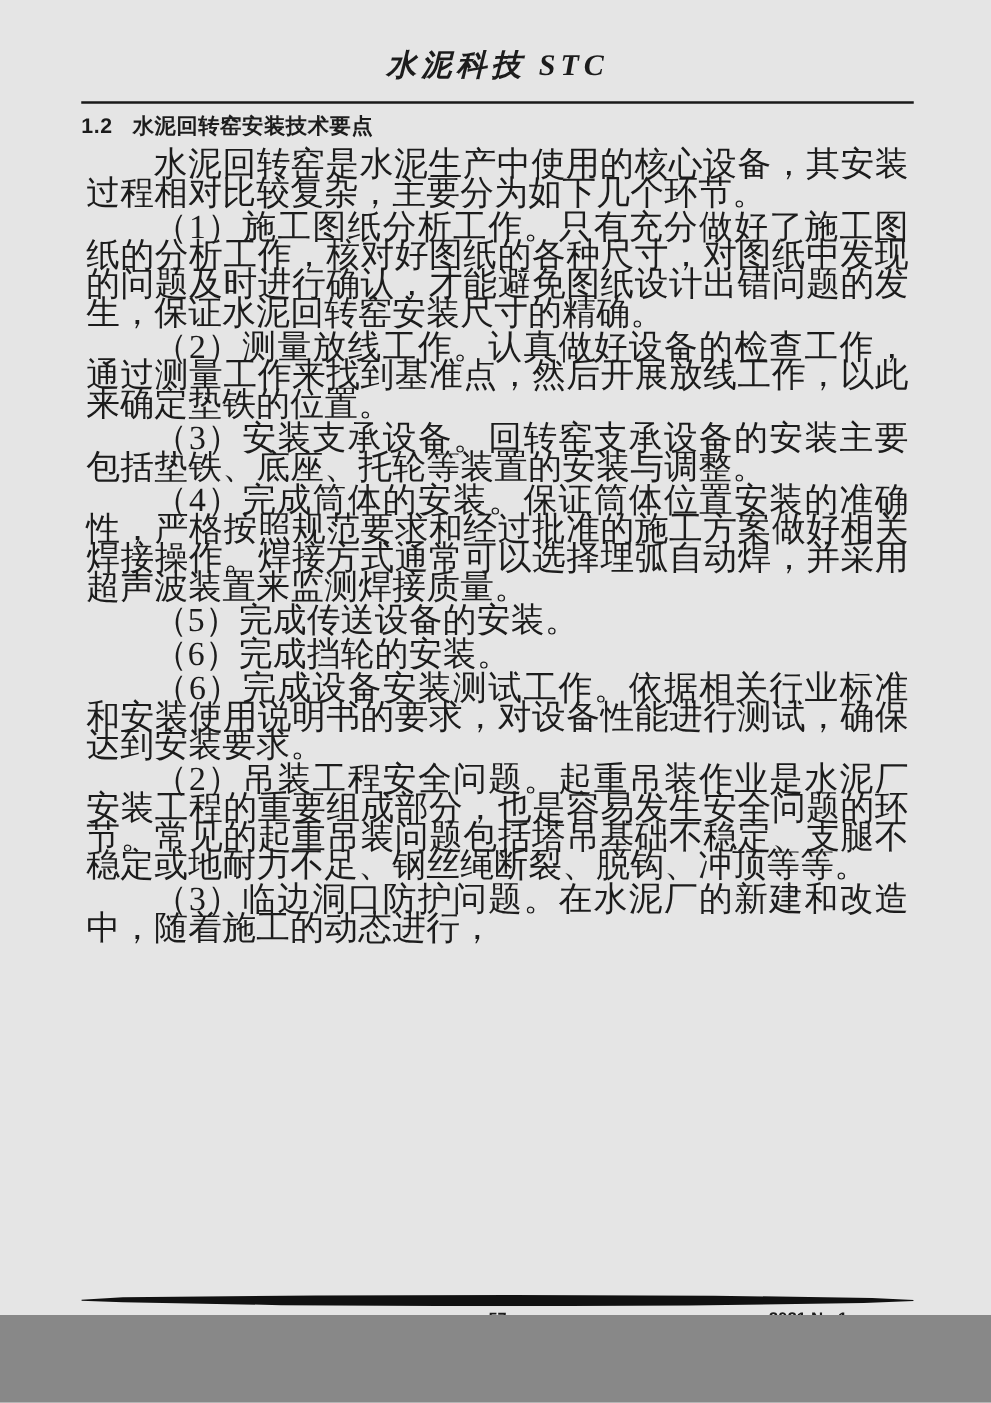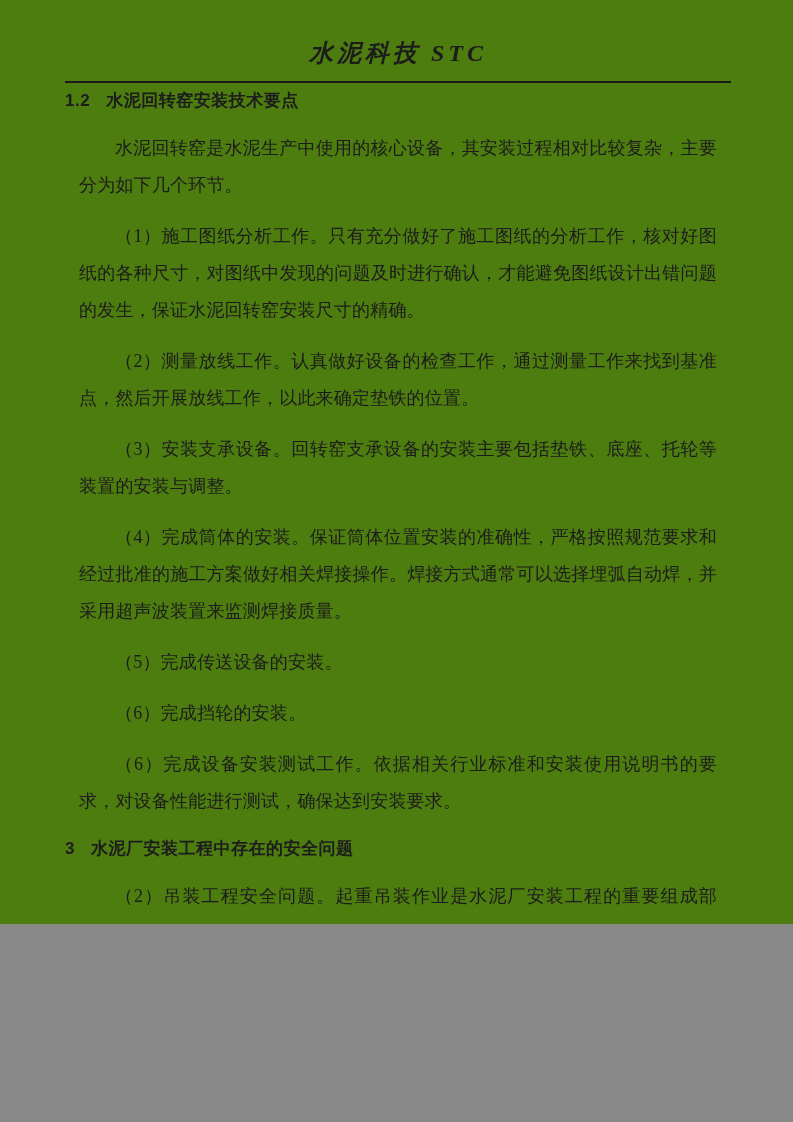--- a/index.html
+++ b/index.html
@@ -1,19 +1,19 @@
 <!DOCTYPE html>
 <html><head>
 <meta charset="utf-8">
 <style>
   html,body{margin:0;padding:0;background:#888;}
   .page{
     position:relative;
-    width:793px;height:924px;
-    background:#4d7c0f;
+    width:793px;height:1052px;
+    background:#e5e5e5;
     margin:0 auto;
     overflow:hidden;
     font-family:"Liberation Serif","DejaVu Serif",serif;
     color:#1c1c1c;
   }
   .content{
     position:absolute;
     left:65px; top:36px;
     width:666px;
   }
@@ -34,23 +34,23 @@
   .sec-heading{
     font-family:"Liberation Sans","DejaVu Sans",sans-serif;
     font-weight:bold;
     font-size:17px;
     line-height:30px;
     margin:3px 0 4px 0;
     letter-spacing:0.5px;
   }
   .sec-heading .num{display:inline-block;margin-right:16px;}
   p.body-par{
-    margin:14px;
-    font-size:18px;
-    line-height:37px;
+    margin:4px;
+    font-size:27px;
+    line-height:23px;
     text-align:justify;
     text-indent:2em;
     letter-spacing:0.2px;
   }
   .footer{
     position:absolute;
     left:65px; right:62px;
     top:1036px;
   }
   .footer-bar{
@@ -93,21 +93,20 @@
 
     <p class="body-par">水泥回转窑是水泥生产中使用的核心设备，其安装过程相对比较复杂，主要分为如下几个环节。</p>
     <p class="body-par">（1）施工图纸分析工作。只有充分做好了施工图纸的分析工作，核对好图纸的各种尺寸，对图纸中发现的问题及时进行确认，才能避免图纸设计出错问题的发生，保证水泥回转窑安装尺寸的精确。</p>
     <p class="body-par">（2）测量放线工作。认真做好设备的检查工作，通过测量工作来找到基准点，然后开展放线工作，以此来确定垫铁的位置。</p>
     <p class="body-par">（3）安装支承设备。回转窑支承设备的安装主要包括垫铁、底座、托轮等装置的安装与调整。</p>
     <p class="body-par">（4）完成筒体的安装。保证筒体位置安装的准确性，严格按照规范要求和经过批准的施工方案做好相关焊接操作。焊接方式通常可以选择埋弧自动焊，并采用超声波装置来监测焊接质量。</p>
     <p class="body-par">（5）完成传送设备的安装。</p>
     <p class="body-par">（6）完成挡轮的安装。</p>
     <p class="body-par">（6）完成设备安装测试工作。依据相关行业标准和安装使用说明书的要求，对设备性能进行测试，确保达到安装要求。</p>
 
-    <h2 class="sec-heading"><span class="num">3</span><span>水泥厂安装工程中存在的安全问题</span></h2>
 
     <p class="body-par">（2）吊装工程安全问题。起重吊装作业是水泥厂安装工程的重要组成部分，也是容易发生安全问题的环节。常见的起重吊装问题包括塔吊基础不稳定、支腿不稳定或地耐力不足、钢丝绳断裂、脱钩、冲顶等等。</p>
     <p class="body-par">（3）临边洞口防护问题。在水泥厂的新建和改造中，随着施工的动态进行，</p>
 
   </div>
 
   <div class="footer">
     <div class="footer-bar"></div>
     <div class="footer-row">
       <span class="page-number">57</span>

